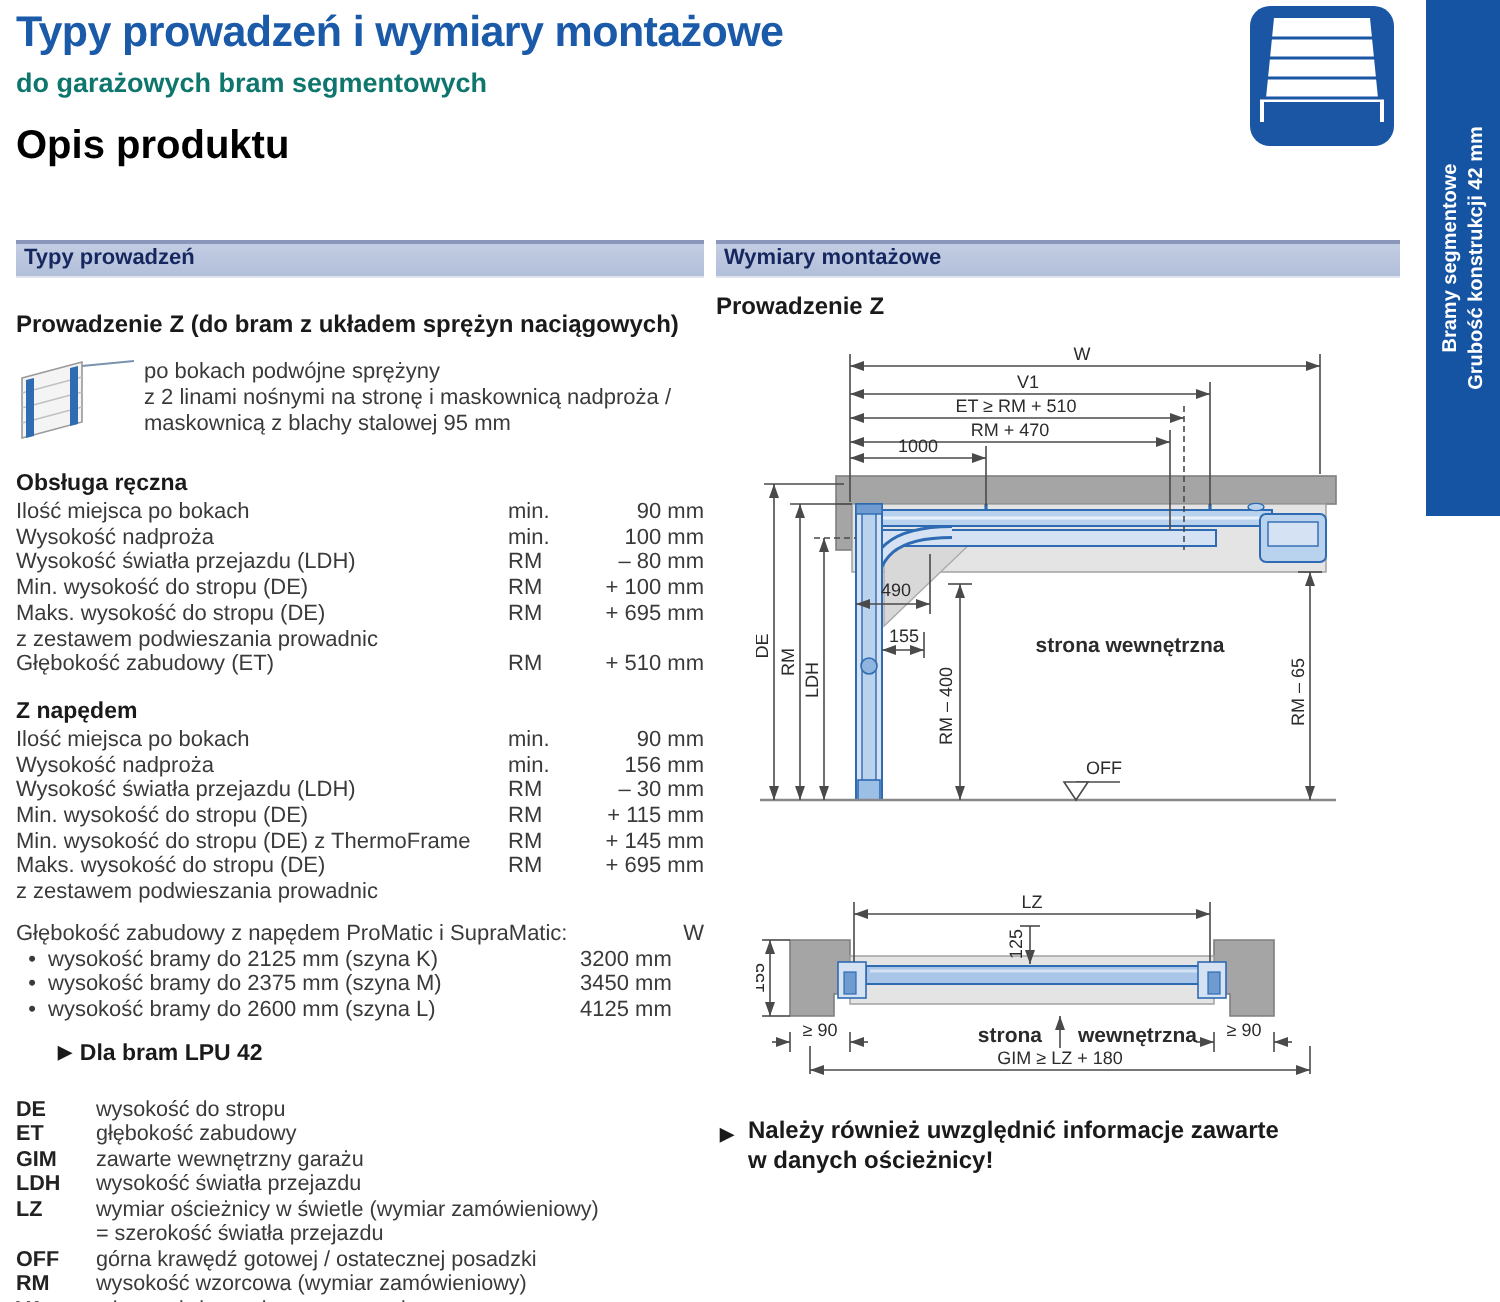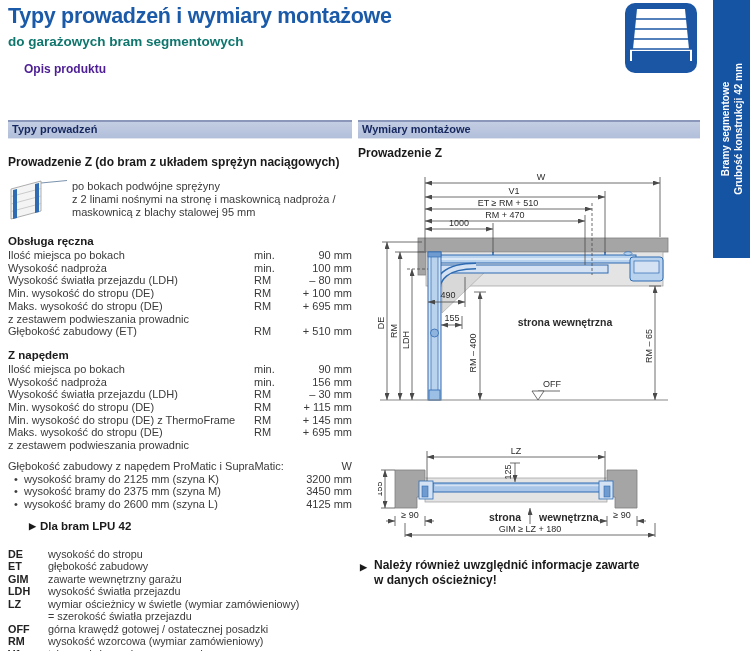--- a/index.html
+++ b/index.html
@@ -6,21 +6,21 @@
   body{
     width:750px;height:651px;position:relative;overflow:hidden;
     background:#ffffff;
     font-family:"Liberation Sans",sans-serif;
     color:#333;
   }
   
   .hdr{position:absolute;left:8px;top:4px;}
   .hdr h1{margin:0;font-size:21.5px;font-weight:bold;color:#1b5aa8;letter-spacing:-0.3px;}
   .hdr .sub{margin:5px 0 0 0;font-size:13.5px;font-weight:bold;color:#0f766e;}
-  .hdr .opis{margin:13px 0 0 16px;font-size:12px;font-weight:bold;color:#4c1d95;}
+  .hdr .opis{margin:13px 0 0 0;font-size:20px;font-weight:bold;color:#000000;}
   .door-icon{position:absolute;left:625px;top:3px;}
   .side-tab{position:absolute;right:0;top:0;width:37px;height:258px;background:#1553a3;}
   .side-tab-text{
     position:absolute;top:50%;left:50%;
     transform:translate(-50%,-50%) rotate(-90deg);
     white-space:nowrap;color:#fff;font-size:10px;font-weight:bold;
     text-align:center;line-height:1.3;
   }
   
   .col-left{position:absolute;left:8px;top:120px;width:344px;}
@@ -41,21 +41,21 @@
   .spec-row .lab{flex:1;}
   .spec-row .qual{width:36px;text-align:left;flex:0 0 36px;}
   .spec-row .val{width:62px;text-align:right;flex:0 0 62px;}
   .depth{margin-top:8px;}
   .depth-head{display:flex;font-size:11px;line-height:12.7px;color:#3a3a3a;}
   .depth-head .lab{flex:1;}
   .depth-head .w{flex:0 0 30px;text-align:right;}
   .bullet-row{display:flex;font-size:11px;line-height:12.7px;color:#3a3a3a;}
   .bullet-row .b{flex:0 0 16px;text-align:center;}
   .bullet-row .lab{flex:1;}
-  .bullet-row .val{flex:0 0 62px;text-align:right;}
+  .bullet-row .val{flex:0 0 62px;text-align:left;}
   .lpu{margin-top:9px;font-size:11.5px;font-weight:bold;color:#1a1a1a;margin-left:21px;}
   .lpu .arr{font-size:9px;vertical-align:1px;margin-right:4px;}
   .legend{margin-top:16px;}
   .legend-row{display:flex;font-size:10.8px;line-height:12.5px;color:#3a3a3a;}
   .legend-row .term{flex:0 0 40px;font-weight:bold;color:#222;}
   .legend-row .def{flex:1;white-space:pre-line;}
   
   .h-prow2{margin:7px 0 0 4px;font-size:12px;font-weight:bold;color:#1a1a1a;}
   .diag1{position:absolute;left:20px;top:43px;}
   .diag2{position:absolute;left:20px;top:317px;}

